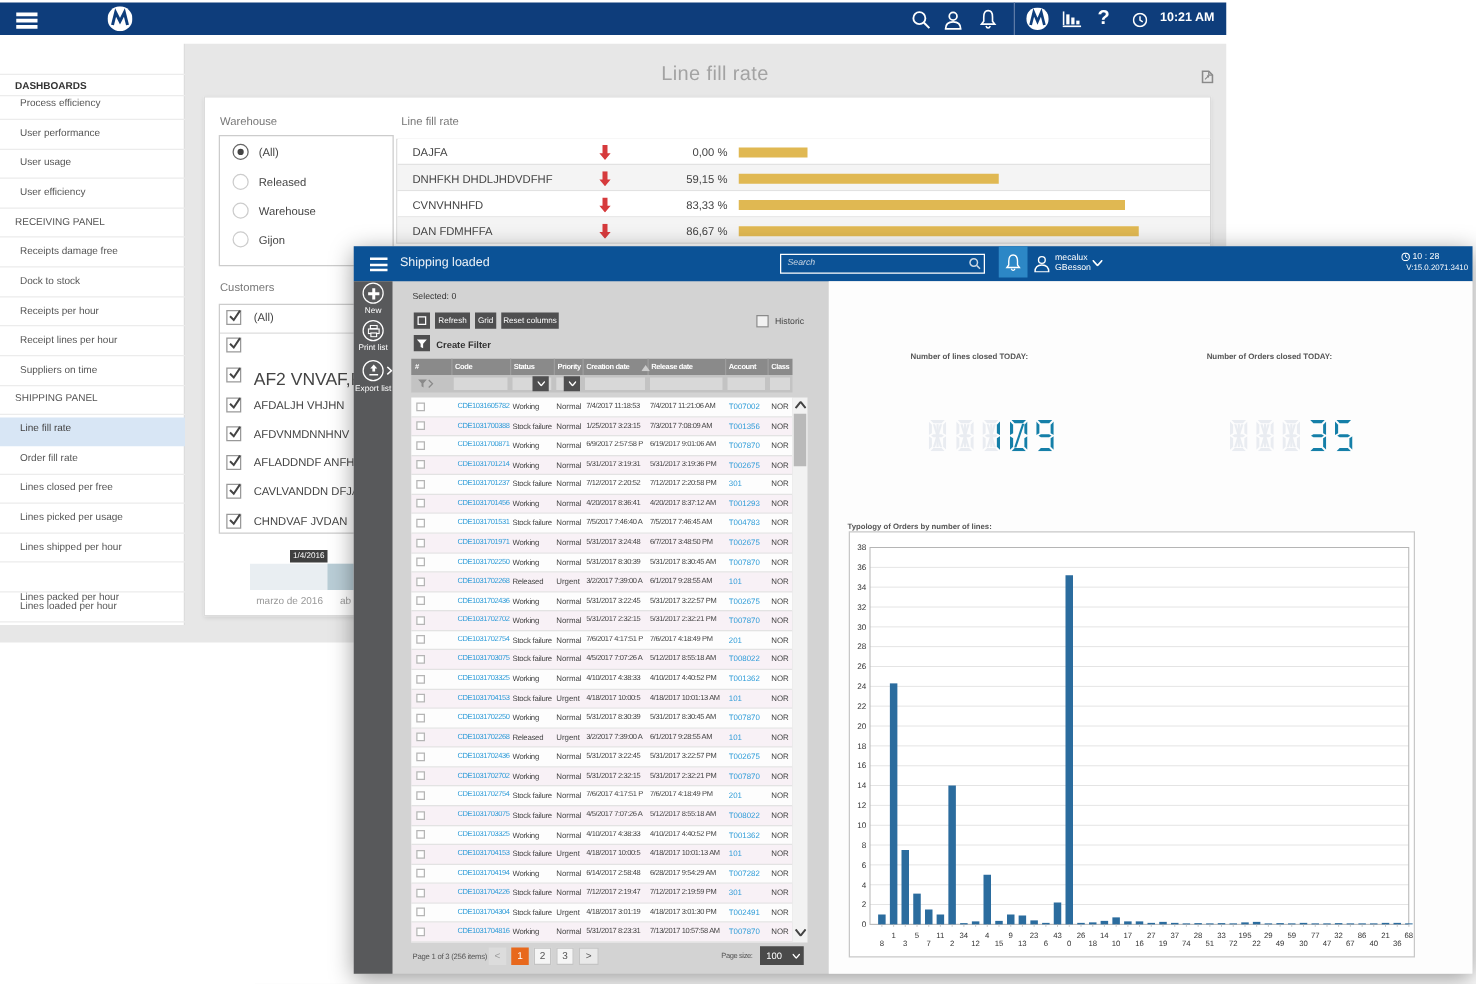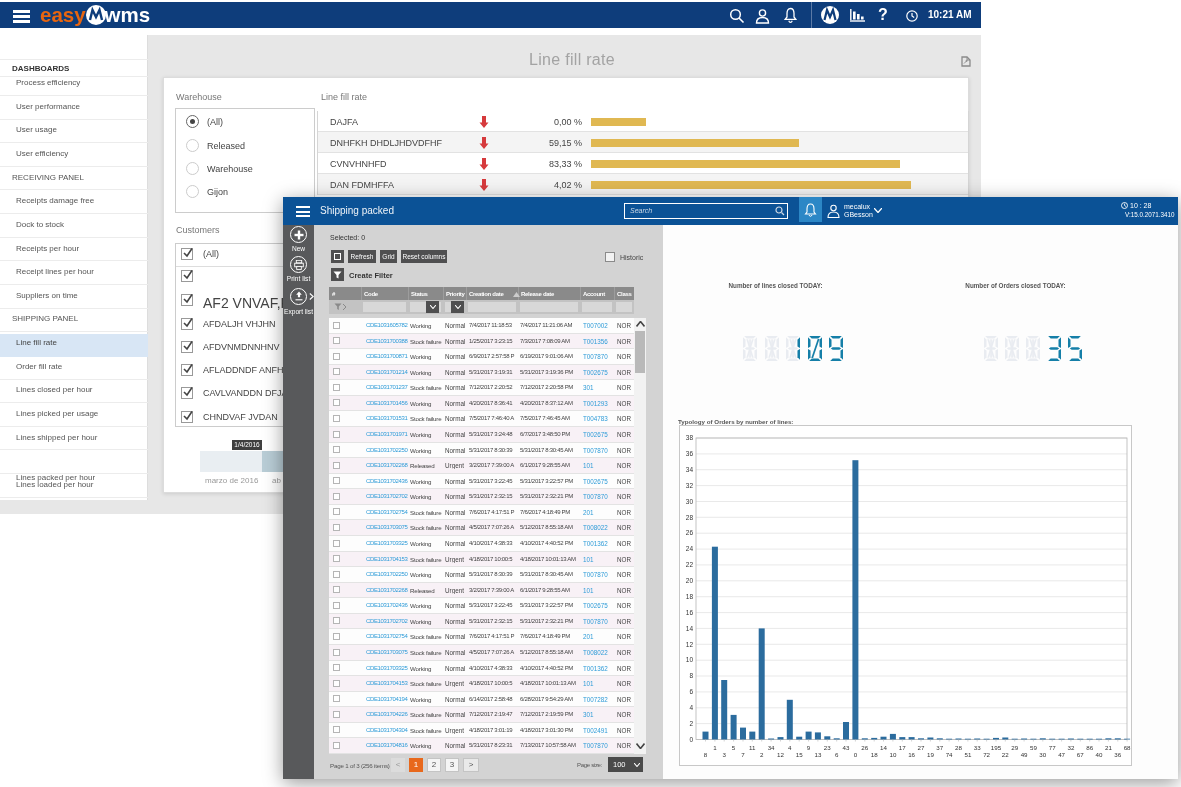--- a/index.html
+++ b/index.html
@@ -2,21 +2,20 @@
 <html><head><meta charset="utf-8"><style>
 *{margin:0;padding:0;box-sizing:border-box}
 html,body{width:1181px;height:787px;background:#fff;font-family:"Liberation Sans",sans-serif;overflow:hidden}
 .a{position:absolute}
 </style></head><body>
 <div class="a" style="left:0;top:0;width:981px;height:787px">
 <div class="a" style="left:0;top:2px;width:981px;height:26px;background:#0e3d7b"></div>
 <div class="a" style="left:13px;top:10px;width:17px;height:2.6px;background:#fff"></div>
 <div class="a" style="left:13px;top:15px;width:17px;height:2.6px;background:#fff"></div>
 <div class="a" style="left:13px;top:20px;width:17px;height:2.6px;background:#fff"></div>
-<div class="a" style="left:40px;top:2px;width:200px;height:26px;line-height:26px;font-size:20.5px;font-weight:bold"><span style="color:#e8650f">easy</span><span style="color:#fff;margin-left:19px">wms</span></div>
 <svg class="a" style="left:86px;top:5px" width="20" height="20" viewBox="0 0 20 20">
       <circle cx="10" cy="10" r="10" fill="#fff"></circle>
       <path d="M4 15 L6.5 5 L10 12 L13.5 5 L16 15" stroke="#0e3d7b" stroke-width="2.4" fill="none"></path>
     </svg>
 <svg class="a" style="left:729px;top:8px" width="16" height="16" viewBox="0 0 16 16">
       <circle cx="6.5" cy="6.5" r="4.8" stroke="#fff" stroke-width="1.5" fill="none"></circle>
       <line x1="10" y1="10" x2="14.5" y2="14.5" stroke="#fff" stroke-width="1.6"></line>
     </svg>
 <svg class="a" style="left:754px;top:8px" width="17" height="16" viewBox="0 0 17 16">
       <circle cx="8.5" cy="5" r="3.1" stroke="#fff" stroke-width="1.4" fill="none"></circle>
@@ -75,21 +74,21 @@
 <div class="a" style="left:12px;top:172.6px;font-size:8px;color:#555">RECEIVING PANEL</div>
 <div class="a" style="left:16px;top:196.3px;font-size:8px;color:#555">Receipts damage free</div>
 <div class="a" style="left:16px;top:219.9px;font-size:8px;color:#555">Dock to stock</div>
 <div class="a" style="left:16px;top:243.5px;font-size:8px;color:#555">Receipts per hour</div>
 <div class="a" style="left:16px;top:267.2px;font-size:8px;color:#555">Receipt lines per hour</div>
 <div class="a" style="left:16px;top:290.8px;font-size:8px;color:#555">Suppliers on time</div>
 <div class="a" style="left:12px;top:314.4px;font-size:8px;color:#555">SHIPPING PANEL</div>
 <div class="a" style="left:0;top:334px;width:148px;height:23px;background:#d8e6f5"></div>
 <div class="a" style="left:16px;top:338.1px;font-size:8px;color:#444">Line fill rate</div>
 <div class="a" style="left:16px;top:361.7px;font-size:8px;color:#555">Order fill rate</div>
-<div class="a" style="left:16px;top:385.3px;font-size:8px;color:#555">Lines closed per hour</div>
+<div class="a" style="left:16px;top:385.3px;font-size:8px;color:#555">Lines closed per free</div>
 <div class="a" style="left:16px;top:409.0px;font-size:8px;color:#555">Lines picked per usage</div>
 <div class="a" style="left:16px;top:432.6px;font-size:8px;color:#555">Lines shipped per hour</div>
 <div class="a" style="left:16px;top:473px;font-size:8px;color:#555">Lines packed per hour</div>
 <div class="a" style="left:16px;top:479.9px;font-size:8px;color:#555">Lines loaded per hour</div>
 <div class="a" style="left:172px;top:51px;width:800px;text-align:center;font-size:16px;color:#a3a3a3;letter-spacing:0.3px">Line fill rate</div>
 <svg class="a" style="left:961px;top:56px" width="10" height="11" viewBox="0 0 10 11">
       <path d="M1 1 L6 1 L9 4 L9 10 L1 10 Z" stroke="#8a8a8a" stroke-width="1.3" fill="none"></path>
       <path d="M6 1 L6 4 L9 4" stroke="#8a8a8a" stroke-width="1" fill="none"></path>
       <path d="M3 7.5 L6 4.5 M6 4.5 L4.6 4.9 M6 4.5 L5.6 6" stroke="#8a8a8a" stroke-width="0.9" fill="none"></path>
     </svg>
@@ -126,21 +125,21 @@
 <svg class="a" style="left:478px;top:158px" width="12" height="12" viewBox="0 0 12 12">
       <path d="M6 12 L1.5 6.5 L4 6.5 L4 0 L8 0 L8 6.5 L10.5 6.5 Z" fill="#d63a3c"></path>
     </svg>
 <div class="a" style="left:500px;top:159px;width:82px;text-align:right;font-size:9px;color:#444">83,33 %</div>
 <div class="a" style="left:591px;top:160px;width:309px;height:8px;background:#e0b852"></div>
 <div class="a" style="left:318px;top:174px;width:650px;height:21px;background:#f4f4f4;border-bottom:1px solid #e2e2e2"></div>
 <div class="a" style="left:330px;top:180px;font-size:9px;color:#444">DAN FDMHFFA</div>
 <svg class="a" style="left:478px;top:179px" width="12" height="12" viewBox="0 0 12 12">
       <path d="M6 12 L1.5 6.5 L4 6.5 L4 0 L8 0 L8 6.5 L10.5 6.5 Z" fill="#d63a3c"></path>
     </svg>
-<div class="a" style="left:500px;top:180px;width:82px;text-align:right;font-size:9px;color:#444">4,02 %</div>
+<div class="a" style="left:500px;top:180px;width:82px;text-align:right;font-size:9px;color:#444">86,67 %</div>
 <div class="a" style="left:591px;top:181px;width:320px;height:8px;background:#e0b852"></div>
 <div class="a" style="left:176px;top:225px;font-size:9px;color:#777">Customers</div>
 <div class="a" style="left:175px;top:243px;width:140px;height:184px;background:#fff;border:1px solid #ccc"></div>
 <div class="a" style="left:176px;top:265.7px;width:138px;height:1px;background:#ddd"></div>
 <div class="a" style="left:181px;top:248.3px;width:12px;height:12px;border:1px solid #999;background:#fff"></div>
 <svg class="a" style="left:182px;top:247.3px" width="12" height="12" viewBox="0 0 12 12">
       <path d="M2 6 L5 9 L10 1.5" stroke="#444" stroke-width="1.6" fill="none"></path>
     </svg>
 <div class="a" style="left:203px;top:249.3px;font-size:9px;color:#444;white-space:nowrap">(All)</div>
 <div class="a" style="left:181px;top:270.4px;width:12px;height:12px;border:1px solid #999;background:#fff"></div>
@@ -181,21 +180,21 @@
 <div class="a" style="left:200px;top:451px;width:83px;height:21px;background:#e9eef2"></div>
 <div class="a" style="left:262px;top:451px;width:21px;height:21px;background:#b9cdd6"></div>
 <div class="a" style="left:205px;top:476px;font-size:8px;color:#999">marzo de 2016</div>
 <div class="a" style="left:272px;top:476px;font-size:8px;color:#999">ab</div>
 </div>
 <div class="a" style="left:283px;top:197px;width:895px;height:582px;background:#d3d3d3;box-shadow:0 4px 18px rgba(0,0,0,0.4)">
 <div class="a" style="left:0;top:0;width:895px;height:28px;background:#0b5296"></div>
 <div class="a" style="left:13px;top:9px;width:14px;height:2.2px;background:#fff"></div>
 <div class="a" style="left:13px;top:13.5px;width:14px;height:2.2px;background:#fff"></div>
 <div class="a" style="left:13px;top:18px;width:14px;height:2.2px;background:#fff"></div>
-<div class="a" style="left:37px;top:8px;color:#eef3f8;font-size:10px">Shipping packed</div>
+<div class="a" style="left:37px;top:8px;color:#eef3f8;font-size:10px">Shipping loaded</div>
 <div class="a" style="left:341px;top:6px;width:164px;height:16px;border:1px solid #ffffff"></div>
 <div class="a" style="left:347px;top:10px;color:#cdd8e4;font-size:7px;font-style:italic">Search</div>
 <svg class="a" style="left:492px;top:9px" width="10" height="10" viewBox="0 0 10 10">
       <circle cx="4" cy="4" r="3" stroke="#cdd8e4" stroke-width="1.2" fill="none"></circle>
       <line x1="6.5" y1="6.5" x2="9" y2="9" stroke="#cdd8e4" stroke-width="1.2"></line>
     </svg>
 <div class="a" style="left:516px;top:0;width:23px;height:25px;background:#2c87c6"></div>
 <svg class="a" style="left:521px;top:6px" width="13" height="14" viewBox="0 0 13 14">
       <path d="M6.5 1 Q10 1 10 6 L10 9 L11.5 11 L1.5 11 L3 9 L3 6 Q3 1 6.5 1 Z" stroke="#fff" stroke-width="1.1" fill="none"></path>
       <path d="M5 12 Q5.6 13.3 6.5 13.3 Q7.4 13.3 8 12" stroke="#fff" stroke-width="1" fill="none"></path>

